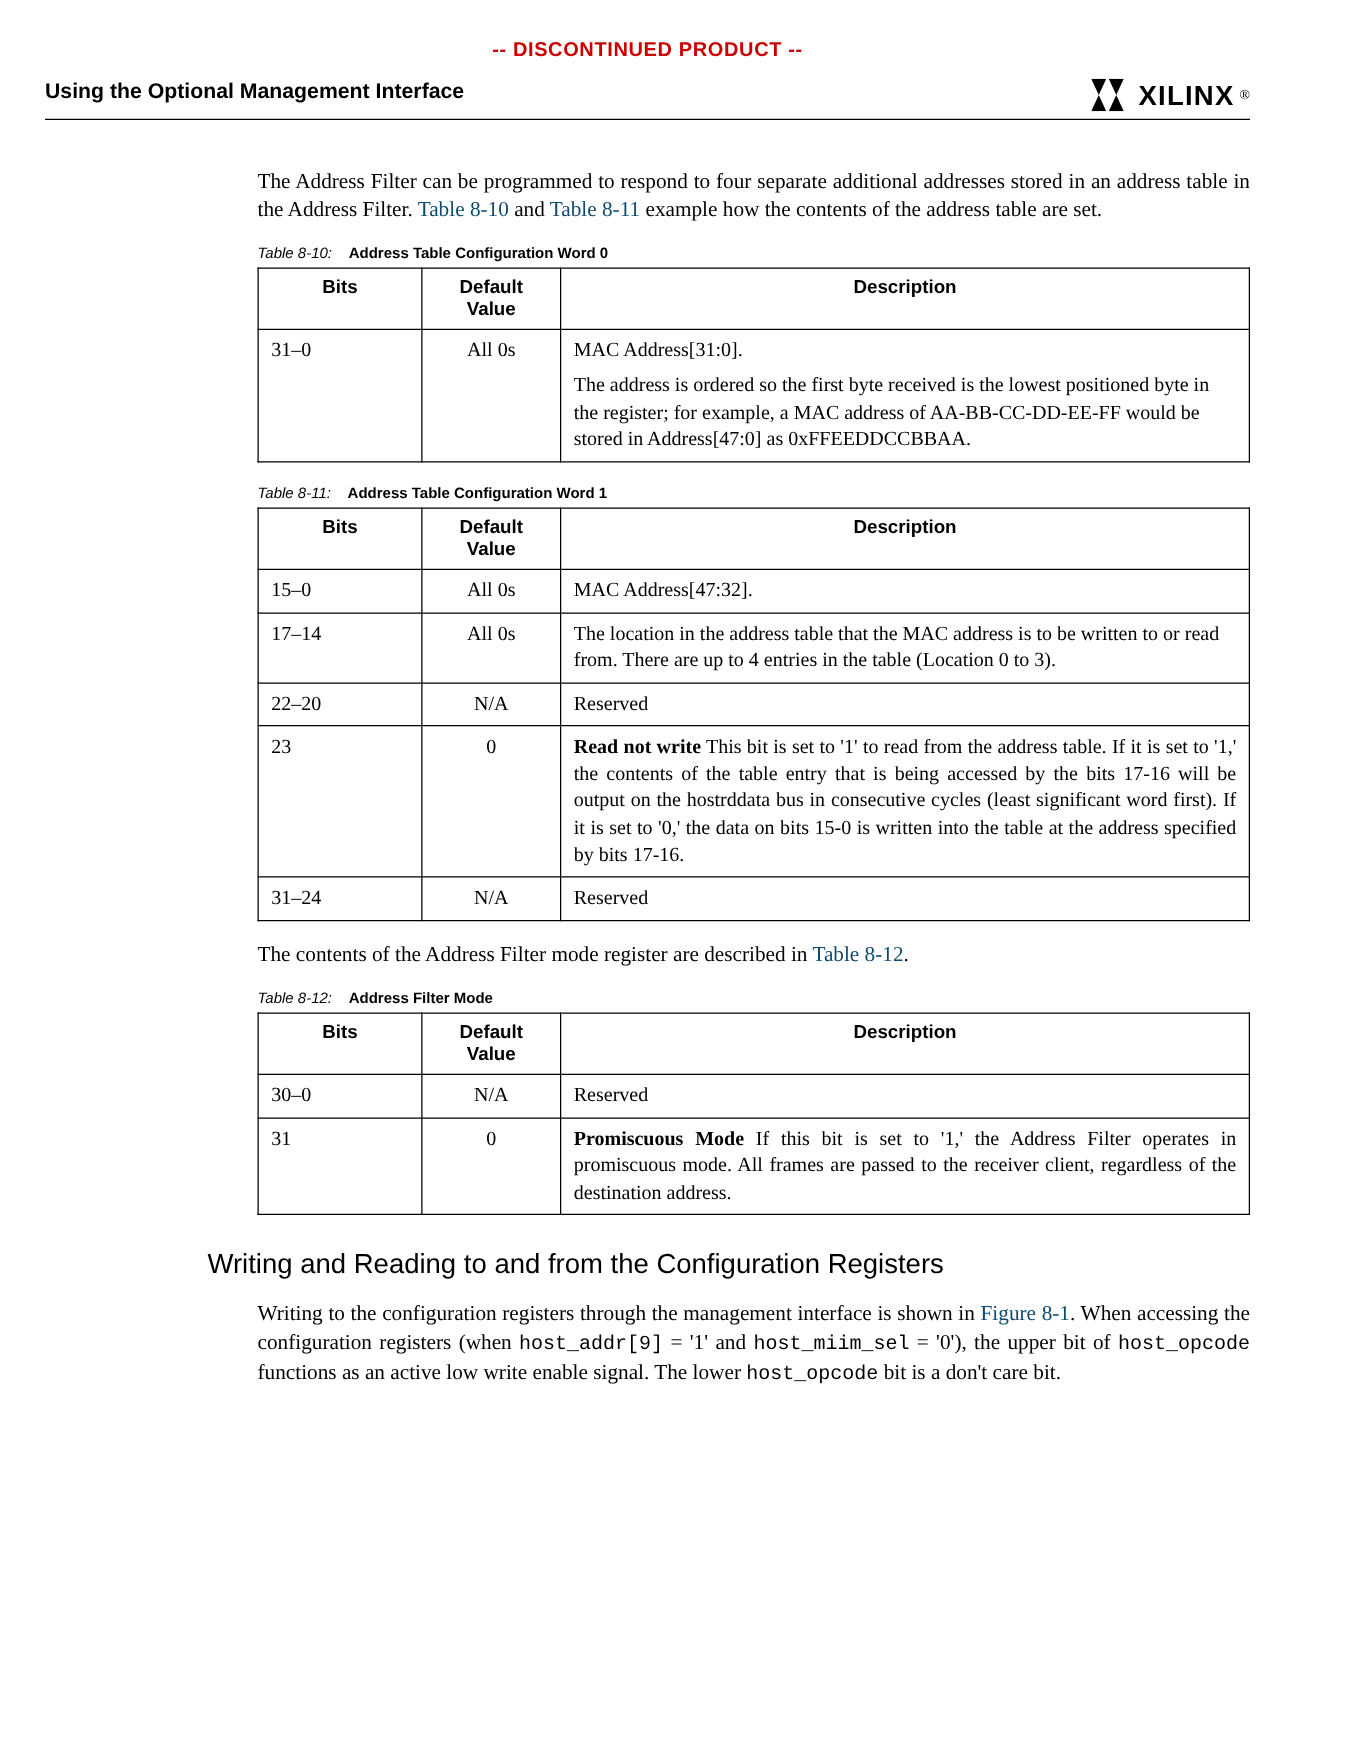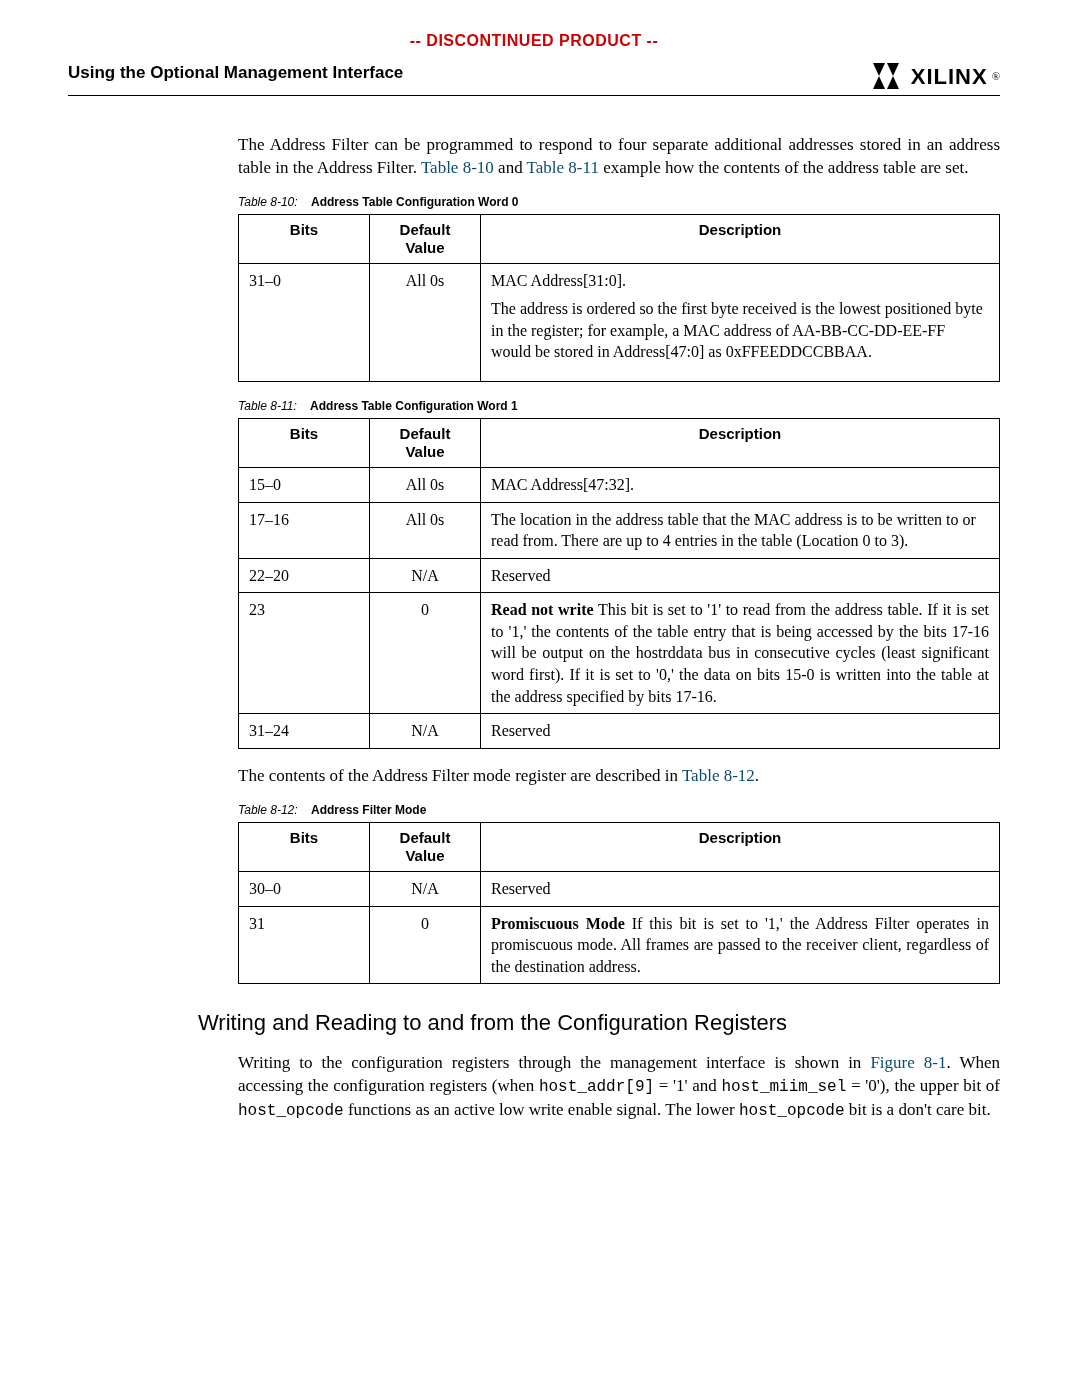--- a/index.html
+++ b/index.html
@@ -9,21 +9,21 @@
     font-family: "Book Antiqua", Palatino, "Palatino Linotype", Georgia, serif;
     color: #000;
     font-size: 16px;
     line-height: 1.35;
   }
   .page {
     width: 1080px;
     height: 1397px;
     position: relative;
     box-sizing: border-box;
-    padding: 30px 80px 0 68px;
+    padding: 30px 80px 0 36px;
   }
   .banner {
     text-align: center;
     color: #cc0000;
     font-family: Arial, Helvetica, sans-serif;
     font-weight: bold;
     font-size: 16px;
     letter-spacing: 0.5px;
     margin-bottom: 10px;
   }
@@ -91,21 +91,21 @@
     font-family: Arial, Helvetica, sans-serif;
     font-weight: bold;
     text-align: center;
     font-size: 15px;
     line-height: 1.2;
   }
   .col-bits { width: 110px; }
   .col-def  { width: 90px; text-align: center; }
   table.cfg td.col-def { text-align: center; }
   .desc p { margin: 0 0 6px 0; }
-  .desc p:last-child { margin-bottom: 12px; }
+  .desc p:last-child { margin-bottom: 0; }
   .h2 {
     font-family: Arial, Helvetica, sans-serif;
     font-size: 22px;
     font-weight: normal;
     margin: 24px 0 14px 0;
   }
   .mono { font-family: "Courier New", monospace; font-size: 16px; }
   .italic { }
   .footer {
     position: absolute;
@@ -191,21 +191,21 @@
           <th>Description</th>
         </tr>
       </thead>
       <tbody>
         <tr>
           <td class="col-bits">15–0</td>
           <td class="col-def">All 0s</td>
           <td>MAC Address[47:32].</td>
         </tr>
         <tr>
-          <td class="col-bits">17–16</td>
+          <td class="col-bits">17–14</td>
           <td class="col-def">All 0s</td>
           <td>The location in the address table that the MAC address is to be written to or read from. There are up to 4 entries in the table (Location 0 to 3).</td>
         </tr>
         <tr>
           <td class="col-bits">22–20</td>
           <td class="col-def">N/A</td>
           <td>Reserved</td>
         </tr>
         <tr>
           <td class="col-bits">23</td>

